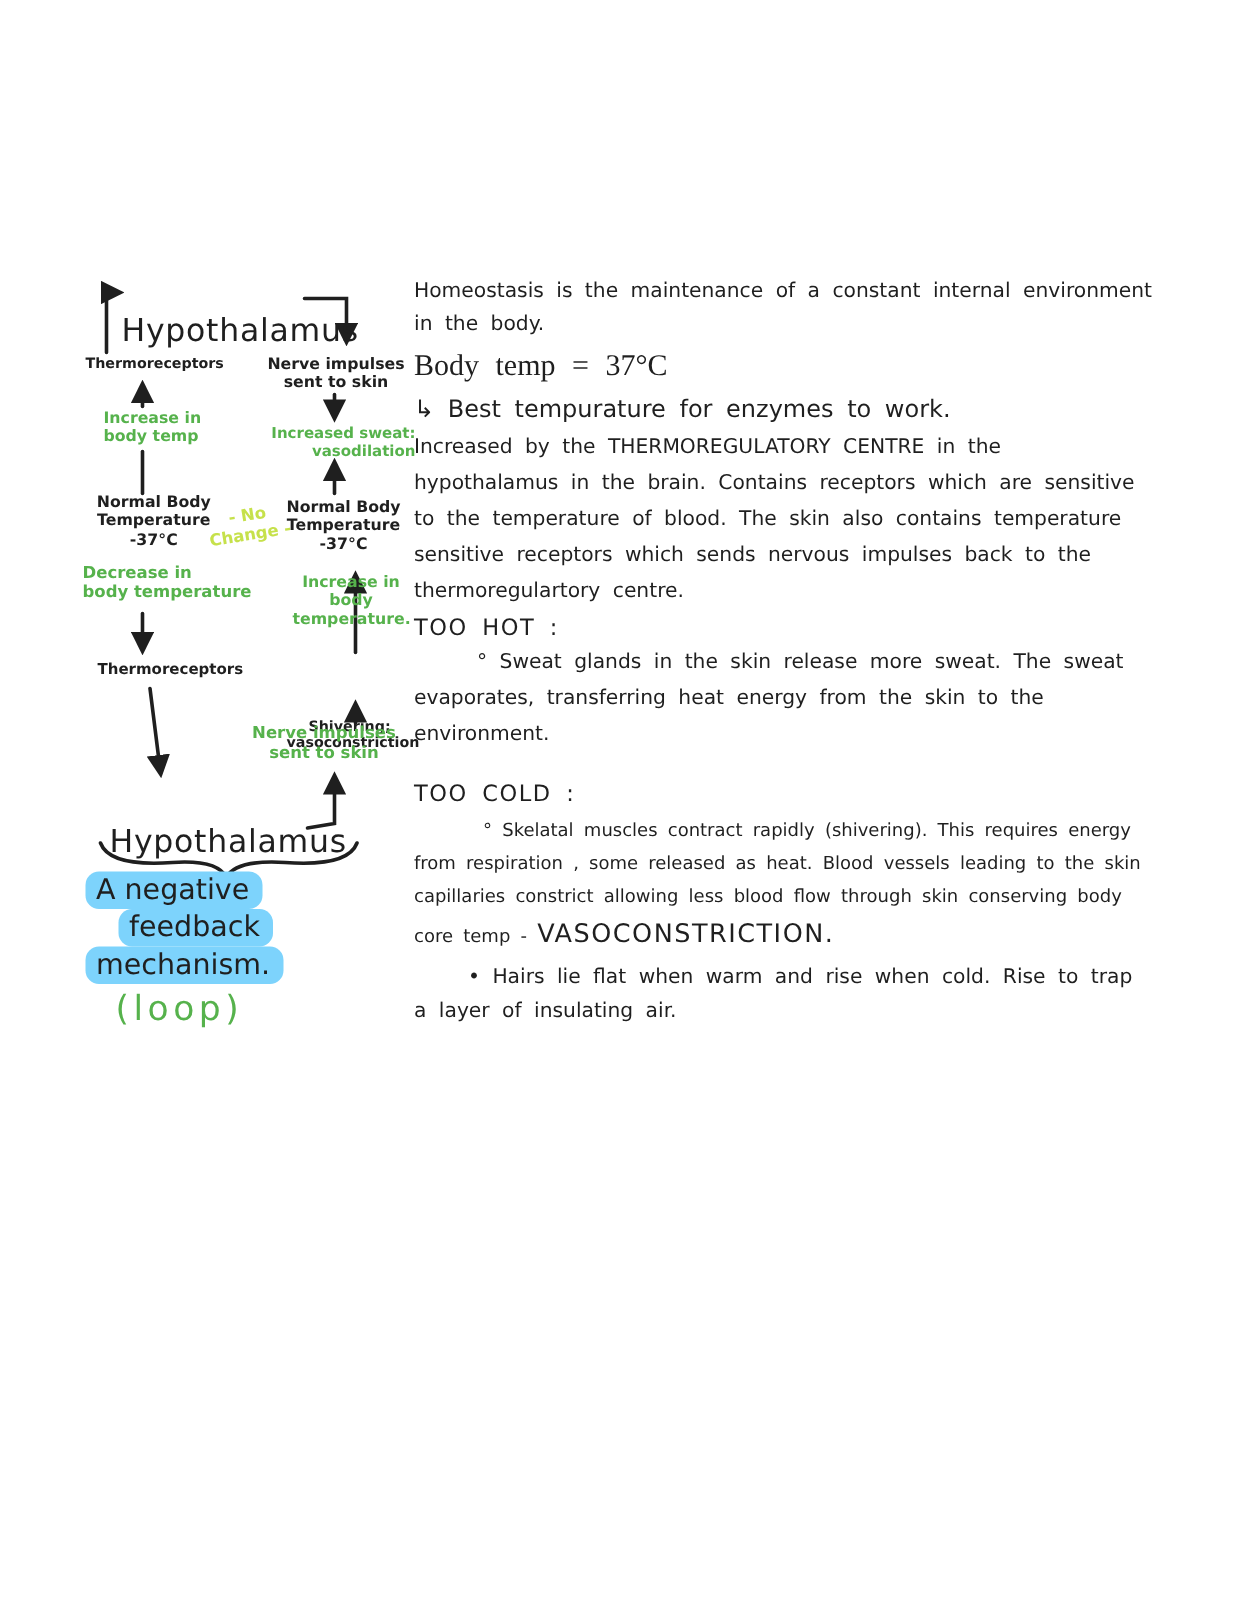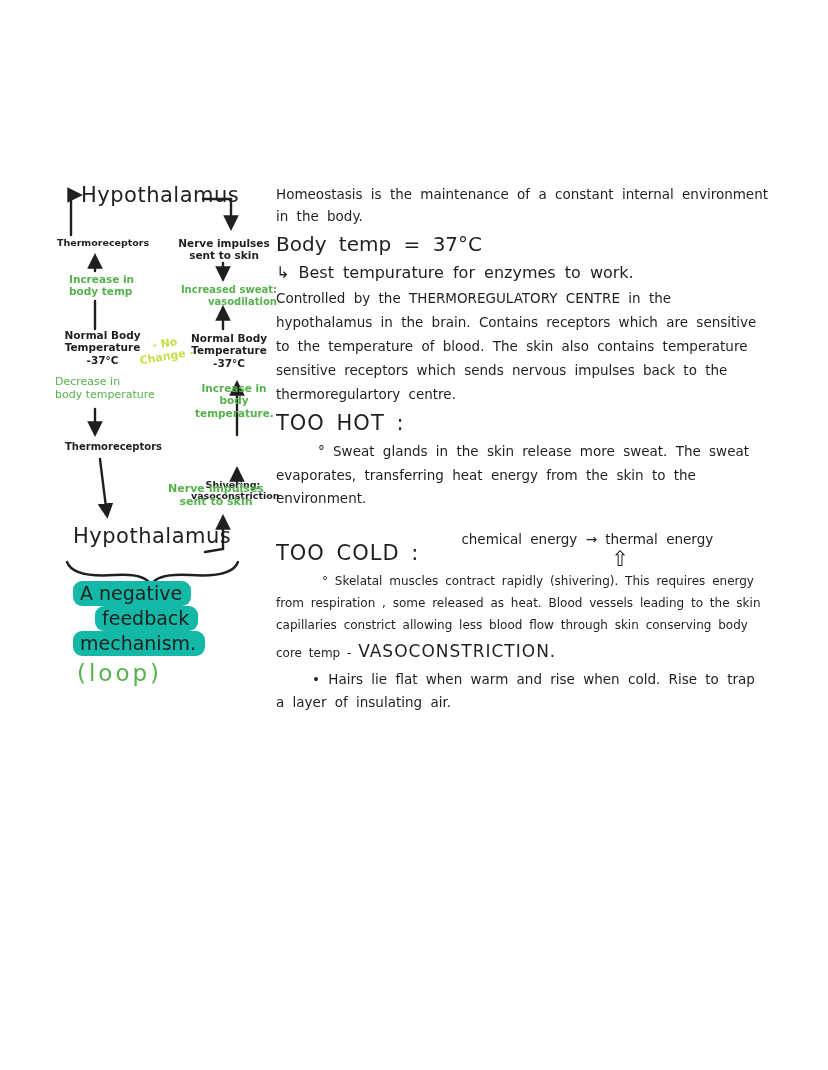--- a/index.html
+++ b/index.html
@@ -17,46 +17,46 @@
     font-size:42px;font-weight:400;letter-spacing:1px;
     text-align:center;white-space:nowrap;
   }
   
   .diagram{position:absolute;left:55px;top:183px;width:230px;height:515px;}
   .diagram svg.arrows{position:absolute;left:0;top:0;}
   .dlabel{position:absolute;line-height:1.18;white-space:pre-line;}
   .center{text-align:center;}
   .green{color:#56b24c;}
   .lime{color:#c6e14b;}
-  .big{font-size:21px;letter-spacing:0.5px;white-space:nowrap;}
+  .big{font-size:21px;letter-spacing:0.5px;white-space:nowrap;margin-top:25px;}
   .hyp-top{left:26px;top:0px;}
   .thermo-top{left:2px;top:54px;font-size:9.5px;font-weight:700;}
   .inc-left{left:14px;top:90px;font-size:10.5px;font-weight:700;}
   .norm-left{left:0px;top:146px;width:95px;font-size:10.5px;font-weight:700;}
   .no-change{left:76px;top:155px;width:70px;font-size:11px;font-weight:700;transform:rotate(-9deg);}
-  .dec-left{left:0px;top:193px;font-size:11px;font-weight:400;}
+  .dec-left{left:0px;top:193px;font-size:11px;font-weight:700;}
   .thermo-bot{left:10px;top:258px;font-size:10px;font-weight:700;}
   .hyp-bot{left:18px;top:341px;}
   .nerve-top{left:120px;top:54px;width:98px;font-size:10.5px;font-weight:700;}
   .sweat-lab{left:124px;top:101px;width:98px;font-size:10px;font-weight:700;text-align:right;}
   .norm-right{left:128px;top:149px;width:92px;font-size:10.5px;font-weight:700;}
   .inc-right{left:140px;top:199px;width:78px;font-size:10.5px;font-weight:700;}
   .shiver-lab{left:136px;top:255px;width:84px;font-size:9.5px;font-weight:700;margin-top:41px;}
   .nerve-bot{left:106px;top:300px;width:110px;font-size:11px;font-weight:700;}
   .cap{position:absolute;left:2px;font-size:19px;font-weight:400;}
-  .cap span{background:#14b8a6;border-radius:9px;padding:1px 9px 2px 7px;margin-left:16px;}
+  .cap span{background:#7dd3fc;border-radius:9px;padding:1px 9px 2px 7px;}
   .cap1{top:399px;} .cap2{top:424px;padding-left:22px;} .cap3{top:449px;}
   .loop{left:22px;top:477px;font-size:23px;letter-spacing:3px;text-align:right;}
   
   .notes{position:absolute;left:276px;top:184px;width:492px;font-size:13.5px;line-height:1.62;word-spacing:4px;}
   .notes p{margin:0;}
-  .bodytemp{margin-top:24px;font-size:20px;word-spacing:6px;}
+  .bodytemp{margin-top:24px;font-size:20px;word-spacing:6px;font-family:Liberation Serif, serif;}
   .besttemp{margin-left:140px;margin-top:1px;font-size:16px;}
   .thermopara{margin-top:8px;line-height:1.78;}
-  .sechead{font-size:21px;letter-spacing:1px;white-space:nowrap;}
+  .sechead{font-size:15px;letter-spacing:1px;white-space:nowrap;}
   .hothead{margin-top:25px;}
   .sweatpara{margin-top:3px;line-height:1.75;text-indent:42px;}
   .vesselpara{margin-top:1px;line-height:1.7;}
   .emph{font-size:17px;letter-spacing:1px;}
   .coldrow{margin-top:16px;display:flex;gap:42px;align-items:flex-end;}
   .energy{font-size:13.5px;position:relative;padding-top:2px;}
   .energy .uparrow{display:block;font-size:21px;line-height:1;margin-left:150px;margin-top:-2px;color:#1f1f1f;}
   .shiverpara{margin-top:2px;font-size:12px;line-height:1.85;text-indent:46px;word-spacing:3px;}
   .hairspara{margin-top:5px;line-height:1.7;text-indent:36px;}
 </style>
@@ -136,31 +136,27 @@
     <div class="dlabel green loop">(loop)</div>
   </div>
 
   <div class="notes">
 
     <p>Homeostasis is the maintenance of a constant internal environment in the body.</p>
 
     <p class="bodytemp">Body temp = 37°C</p>
     <p class="besttemp">↳ Best tempurature for enzymes to work.</p>
 
-    <p class="thermopara">Controlled by the THERMOREGULATORY CENTRE in the hypothalamus in the brain. Contains receptors which are sensitive to the temperature of blood. The skin also contains temperature sensitive receptors which sends nervous impulses back to the thermoregulartory centre.</p>
+    <p class="thermopara">Increased by the THERMOREGULATORY CENTRE in the hypothalamus in the brain. Contains receptors which are sensitive to the temperature of blood. The skin also contains temperature sensitive receptors which sends nervous impulses back to the thermoregulartory centre.</p>
 
     <p class="sechead hothead">TOO HOT :</p>
     <p class="sweatpara">° Sweat glands in the skin release more sweat. The sweat evaporates, transferring heat energy from the skin to the environment.</p>
 
     <div class="coldrow">
       <p class="sechead">TOO COLD :</p>
-      <div class="energy">
-        <span>chemical energy → thermal energy</span>
-        <span class="uparrow">⇧</span>
-      </div>
     </div>
 
     <p class="shiverpara"><span>° Skelatal muscles contract rapidly (shivering). This requires energy from respiration , some released as heat. Blood vessels leading to the skin capillaries constrict allowing less blood flow through skin conserving body core temp - </span><span class="emph">VASOCONSTRICTION.</span></p>
 
     <p class="hairspara">• Hairs lie flat when warm and rise when cold. Rise to trap a layer of insulating air.</p>
   </div>
 
 </div>
 
 </body></html>

